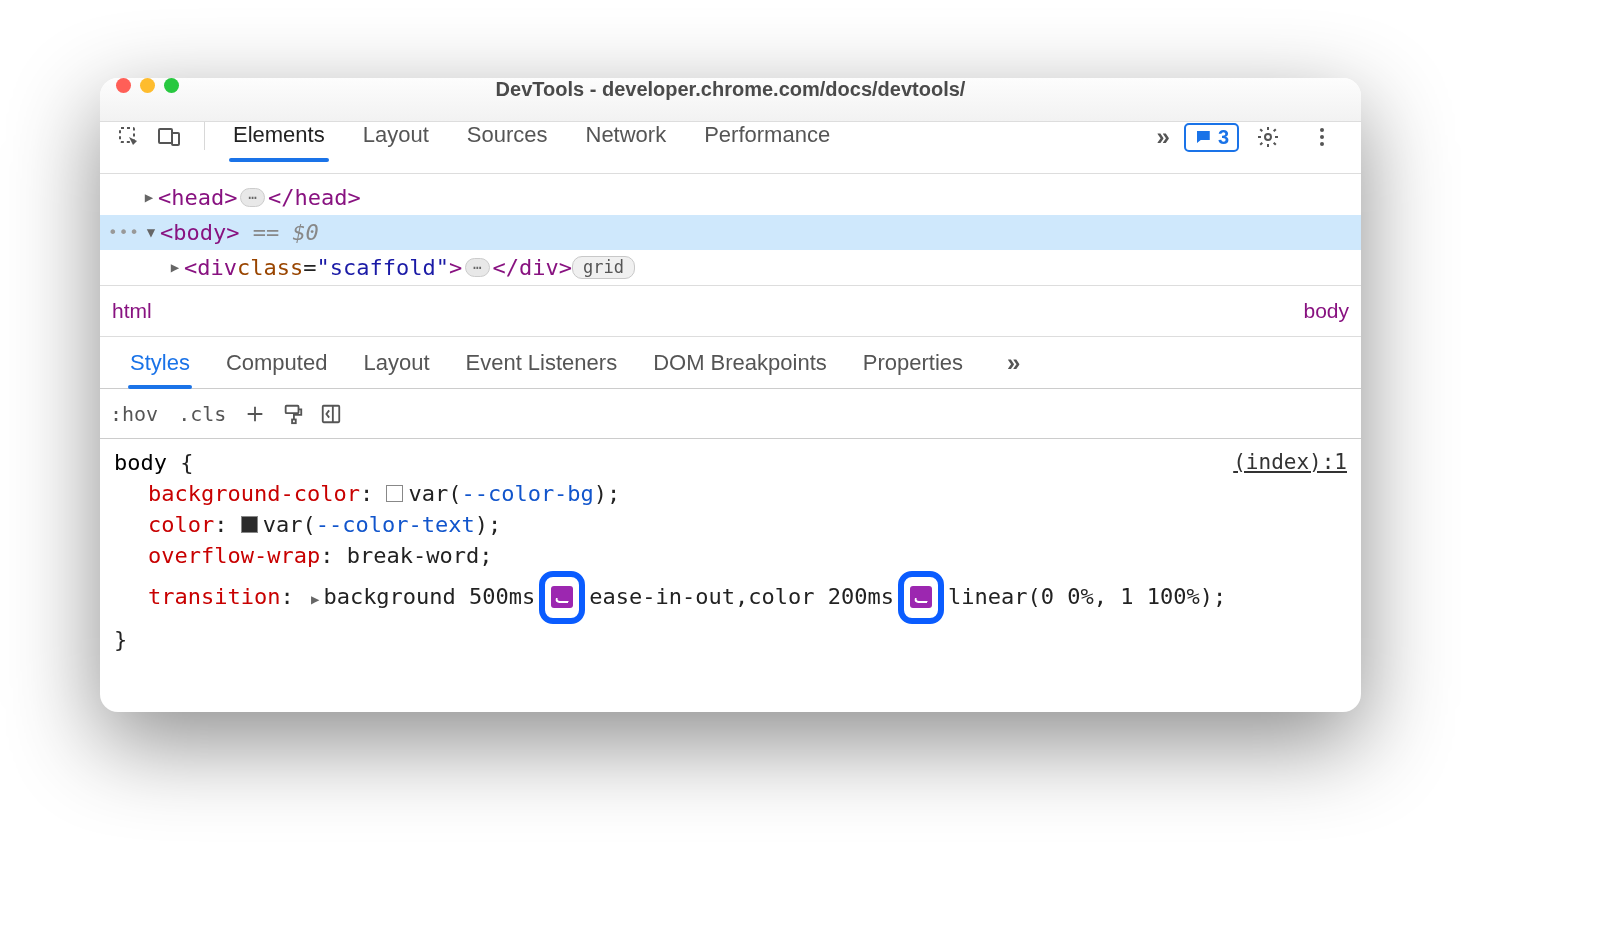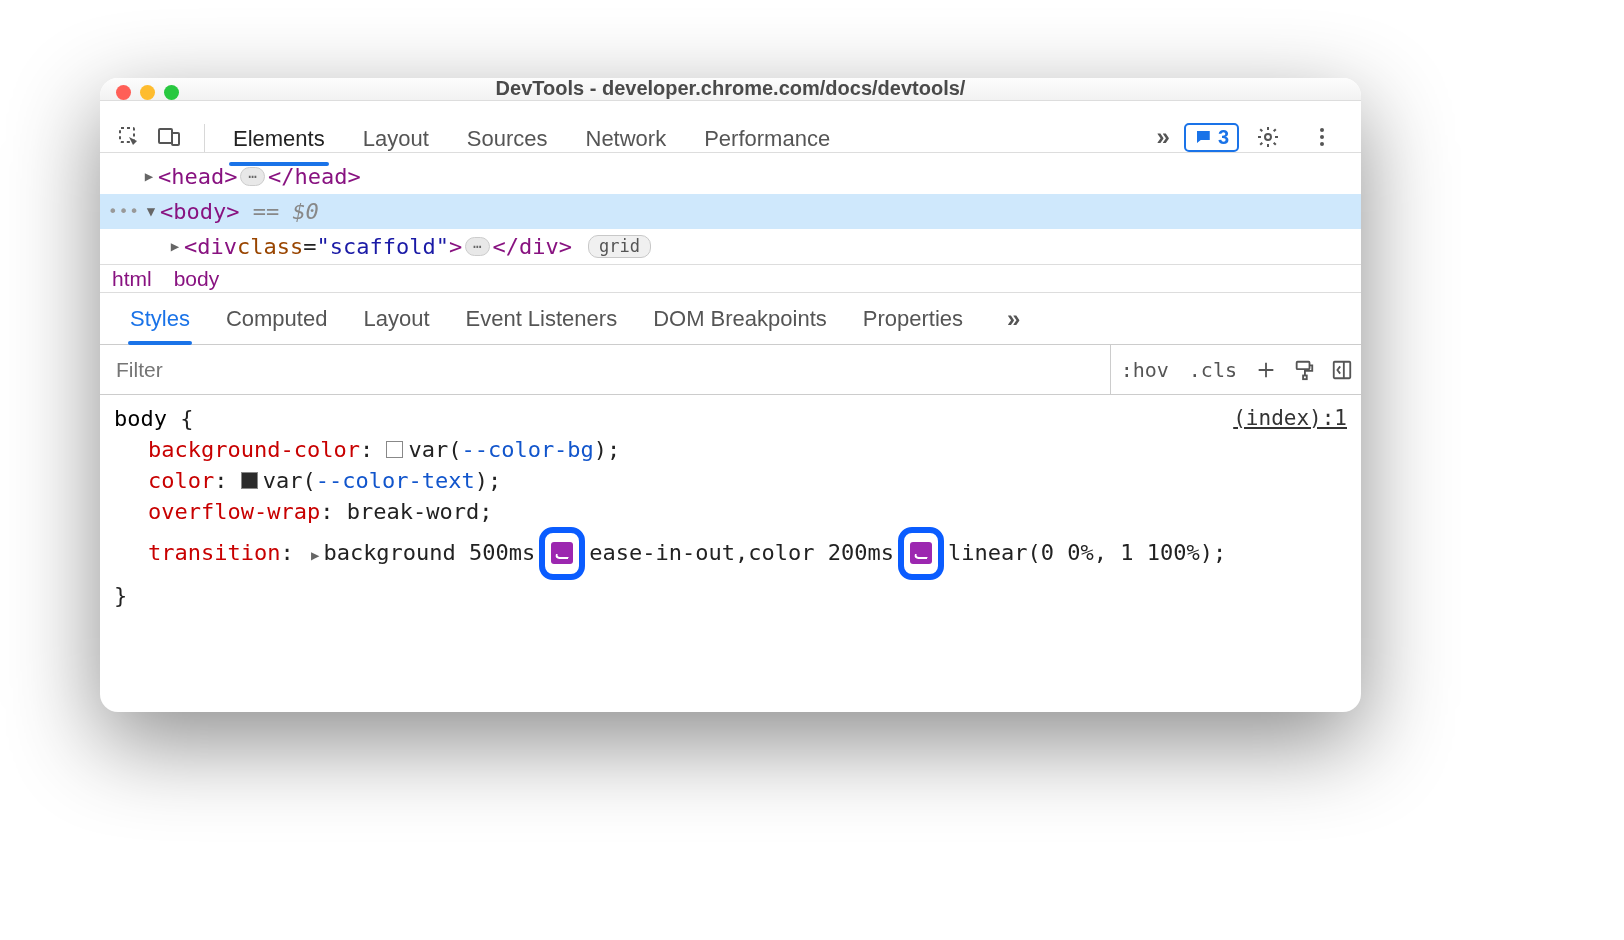--- a/index.html
+++ b/index.html
@@ -1,25 +1,25 @@
 <!DOCTYPE html>
 <html><head>
 <meta charset="utf-8">
 <style>
 * { margin:0; padding:0; box-sizing:border-box; }
 body { font-family:-apple-system,BlinkMacSystemFont,"Segoe UI",Arial,sans-serif; background:#fff; width:1624px; height:940px; position:relative; }
 .canvas { position:absolute; inset:0; background:#fff; }
 .window { position:absolute; left:100px; top:78px; width:1261px; height:634px; background:#fff; border-radius:18px; box-shadow:0 30px 90px rgba(0,0,0,0.45); overflow:hidden; }
-.titlebar { height:23px; display:flex; align-items:flex-end; padding:0 16px; background:linear-gradient(#fdfdfd,#f2f2f2); border-bottom:1px solid #ddd; position:relative; }
+.titlebar { height:44px; display:flex; align-items:flex-start; padding:0 16px; background:linear-gradient(#fdfdfd,#f2f2f2); border-bottom:1px solid #ddd; position:relative; }
 .traffic { display:flex; gap:9px; align-items:center; }
 .dot { width:15px; height:15px; border-radius:50%; }
 .dot.red{background:#ff5f57;} .dot.yellow{background:#febc2e;} .dot.green{background:#28c840;}
 .title { position:absolute; left:0; right:0; text-align:center; font-size:20px; font-weight:600; color:#4a4a4a; pointer-events:none; }
 
-.toolbar { height:52px; display:flex; align-items:flex-end; padding:0 14px; border-bottom:1px solid #ddd; font-size:22px; color:#333; }
+.toolbar { height:52px; display:flex; align-items:flex-start; padding:0 14px; border-bottom:1px solid #ddd; font-size:22px; color:#333; }
 .tool-icon { width:30px; height:30px; display:flex; align-items:center; justify-content:center; margin-right:10px; color:#555; }
 .tool-icon svg{width:24px;height:24px;}
 .vsep { width:1px; height:28px; background:#d8d8d8; margin:0 10px; }
 .tabs { display:flex; gap:34px; align-items:center; margin-left:16px; flex:1; }
 .tab { color:#555; font-size:22px; cursor:pointer; padding:0 2px; }
 .tab.active { color:#222; position:relative; }
 .tab.active::after { content:""; position:absolute; left:-2px; right:-2px; bottom:-14px; height:4px; background:#1a73e8; border-radius:2px; }
 .toolbar-right { display:flex; align-items:center; gap:14px; margin-left:auto; }
 .issues { display:flex; align-items:center; gap:6px; border:2px solid #1a73e8; border-radius:5px; padding:1px 8px; color:#1a73e8; font-size:20px; font-weight:600; }
 .gear,.kebab{color:#555;}
@@ -29,23 +29,23 @@
 .row { display:flex; align-items:center; padding:0 8px; white-space:nowrap; }
 .row .indent{display:inline-block;}
 .tri{display:inline-block;width:14px;text-align:center;color:#666;font-size:14px;margin-right:2px;}
 .tag{color:#881280;}
 .attr-name{color:#994500;}
 .attr-val{color:#1a1aa6;}
 .ellips{display:inline-block;background:#e8e8e8;border:1px solid #ccc;border-radius:10px;padding:0 7px;font-size:14px;color:#666;line-height:17px;vertical-align:2px;margin:0 3px;}
 .eq0{color:#888;font-style:italic;}
 .row.selected{background:#cfe8fc;}
 .sel-dots{color:#999;margin-right:4px;letter-spacing:1px;font-size:16px;}
-.pill{display:inline-block;background:#f0f0f0;border:1px solid #c8c8c8;border-radius:10px;padding:0 10px;font-size:17px;color:#555;margin-left:16px;line-height:21px;vertical-align:1px;}
-
-.crumbs { height:29px; border-top:1px solid #ddd; border-bottom:1px solid #ddd; display:flex; align-items:center; font-size:21px; color:#881280; padding:0 12px; gap:22px; }
+.pill{display:inline-block;background:#f0f0f0;border:1px solid #c8c8c8;border-radius:10px;padding:0 10px;font-size:17px;color:#555;margin-left:0;line-height:21px;vertical-align:1px;}
+
+.crumbs { height:52px; border-top:1px solid #ddd; border-bottom:1px solid #ddd; display:flex; align-items:center; font-size:21px; color:#881280; padding:0 12px; gap:22px;justify-content:space-between; }
 
 .styles-tabs { height:52px; display:flex; align-items:center; gap:36px; padding:0 30px; font-size:22px; border-bottom:1px solid #ccc; }
 .stab{color:#555;cursor:pointer;}
 .stab.active{color:#1a73e8;position:relative;}
 .stab.active::after{content:"";position:absolute;left:-2px;right:-2px;bottom:-13px;height:4px;background:#1a73e8;border-radius:2px;}
 
 .filter-row { height:50px; display:flex; align-items:stretch; border-bottom:1px solid #ccc; }
 .filter-input { flex:1; border:none; font-size:21px; padding:0 16px; color:#666; outline:none; border-right:1px solid #ccc;}
 .filter-ctl{display:flex;align-items:center;padding:0 10px;font-size:20px;color:#555;font-family:Menlo,monospace;}
 .filter-icon{display:flex;align-items:center;padding:0 8px;color:#555;}
@@ -165,21 +165,20 @@
     <div class="stab active">Styles</div>
     <div class="stab">Computed</div>
     <div class="stab">Layout</div>
     <div class="stab">Event Listeners</div>
     <div class="stab">DOM Breakpoints</div>
     <div class="stab">Properties</div>
     <div class="chev-more" style="margin-left:8px">»</div>
   </div>
 
   <div class="filter-row">
-    <input class="filter-input" placeholder="Filter" style="">
     <div class="filter-ctl">:hov</div>
     <div class="filter-ctl">.cls</div>
     <div class="filter-icon">
           <svg viewBox="0 0 24 24" stroke="currentColor" stroke-width="2">
             <path d="M12 4v16M4 12h16"></path>
           </svg>
         </div>
     <div class="filter-icon">
           <svg viewBox="0 0 24 24" fill="none" stroke="currentColor" stroke-width="2">
             <rect x="4" y="3" width="14" height="8" rx="1"></rect>

